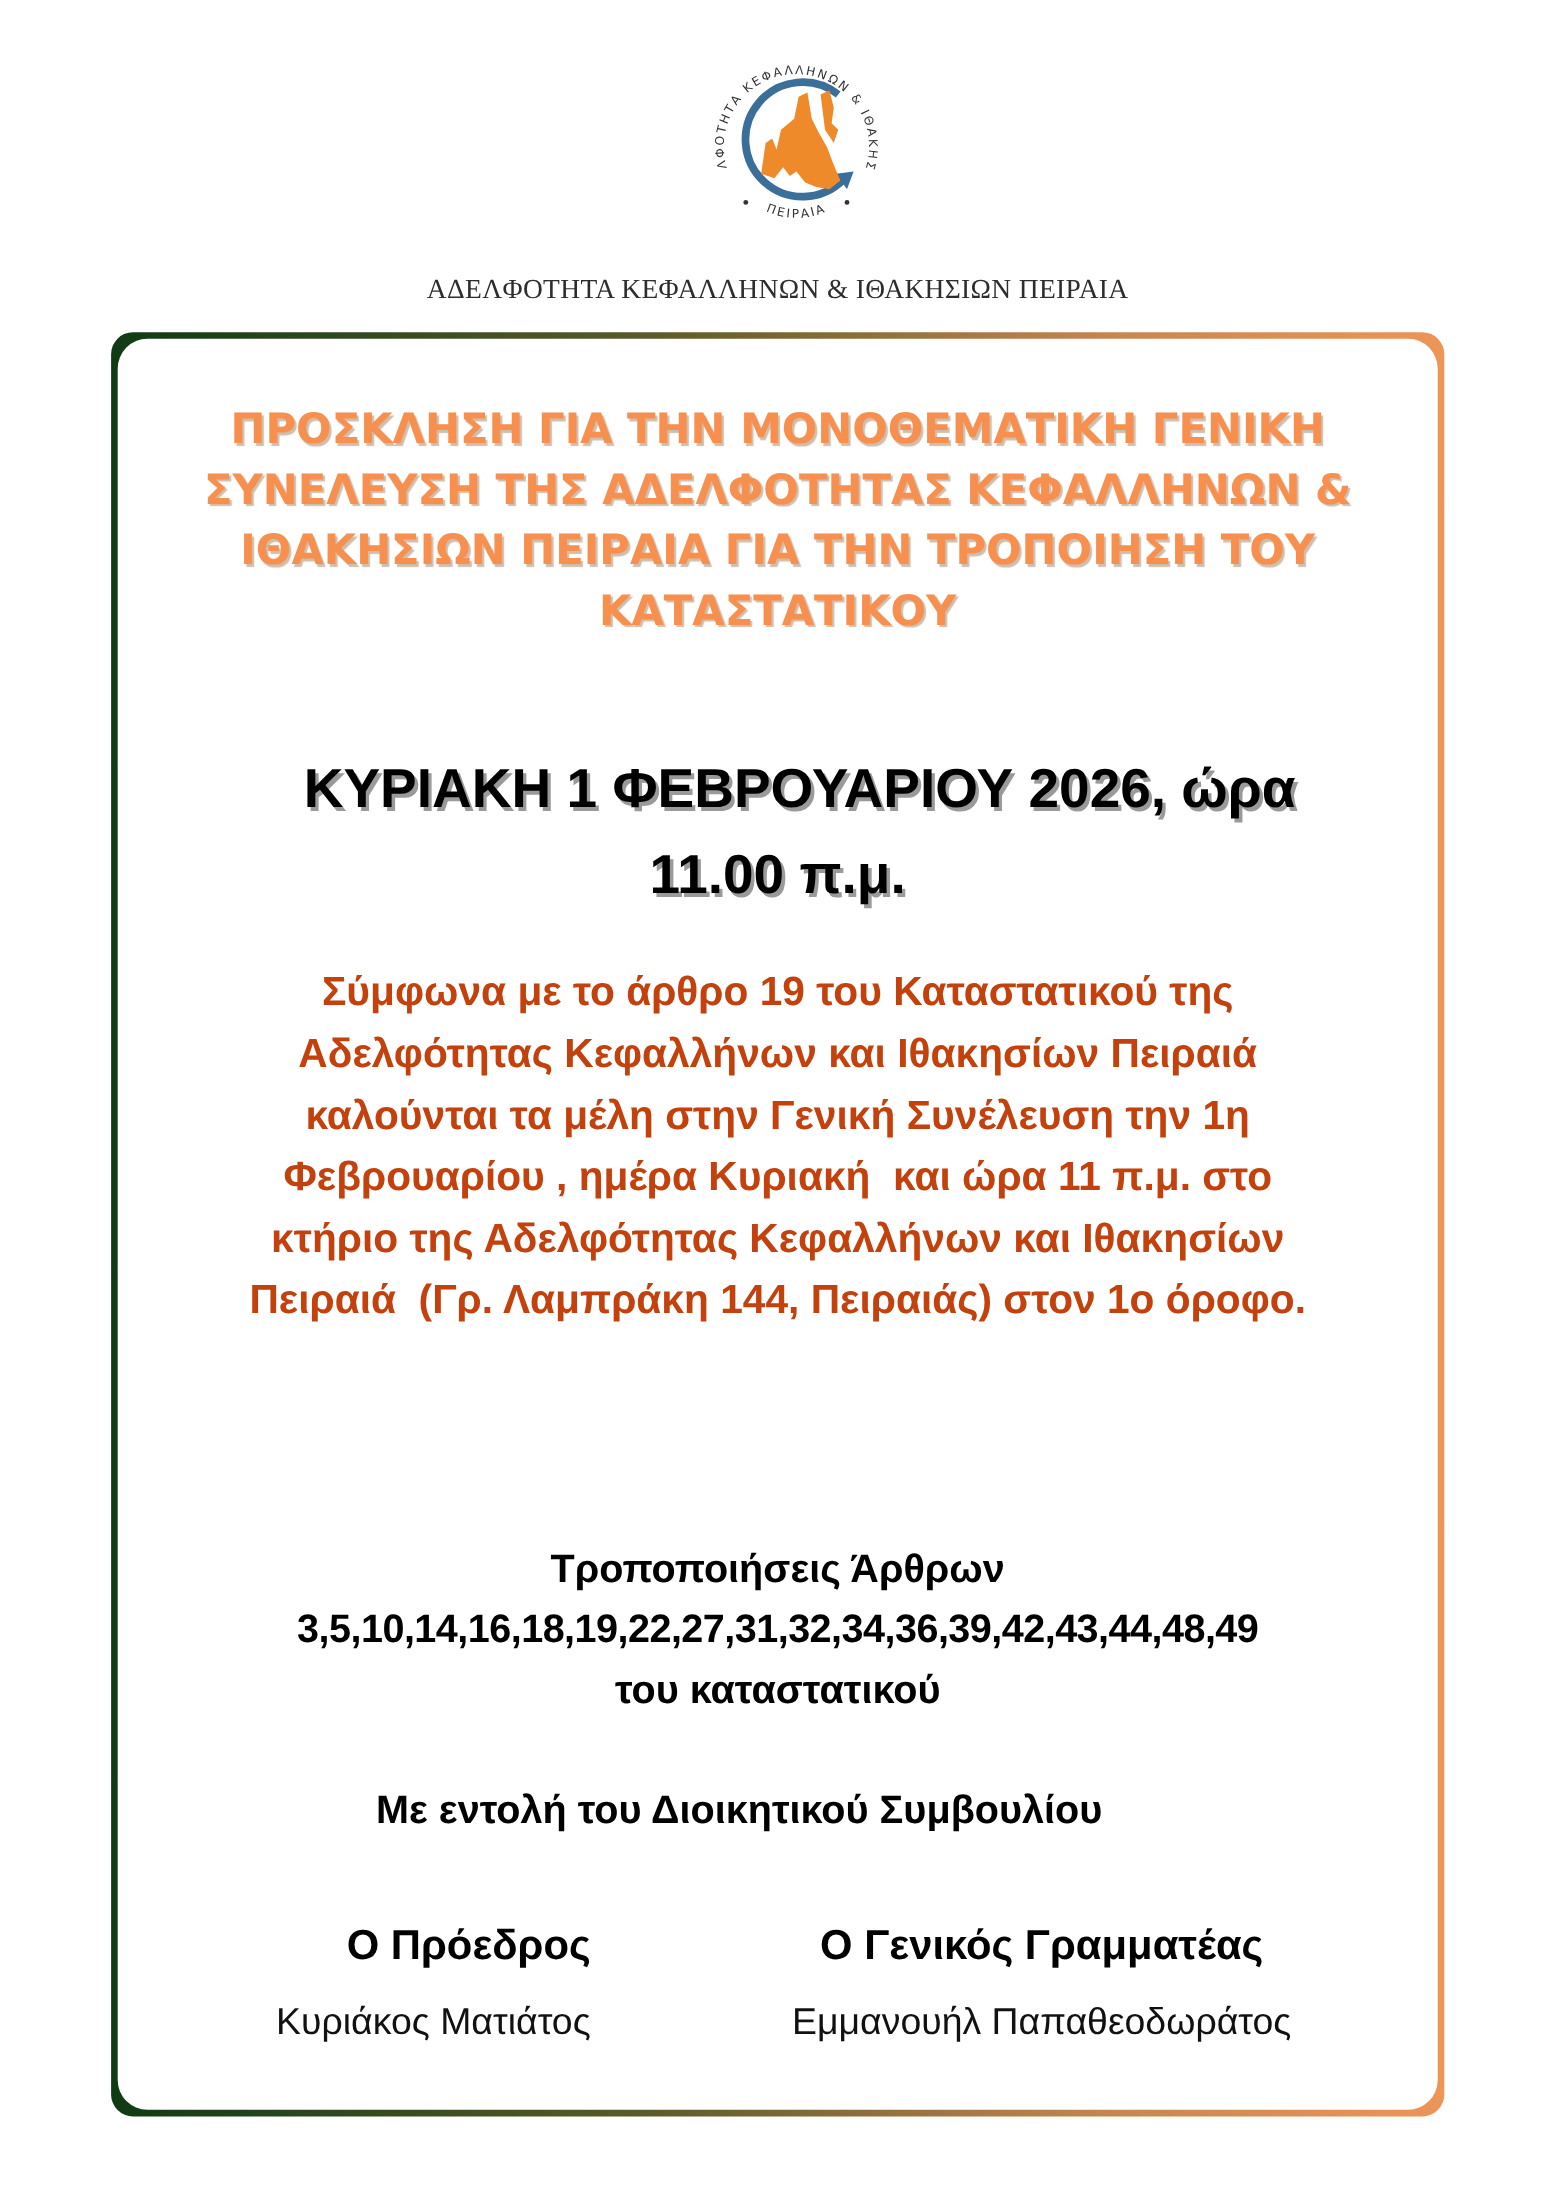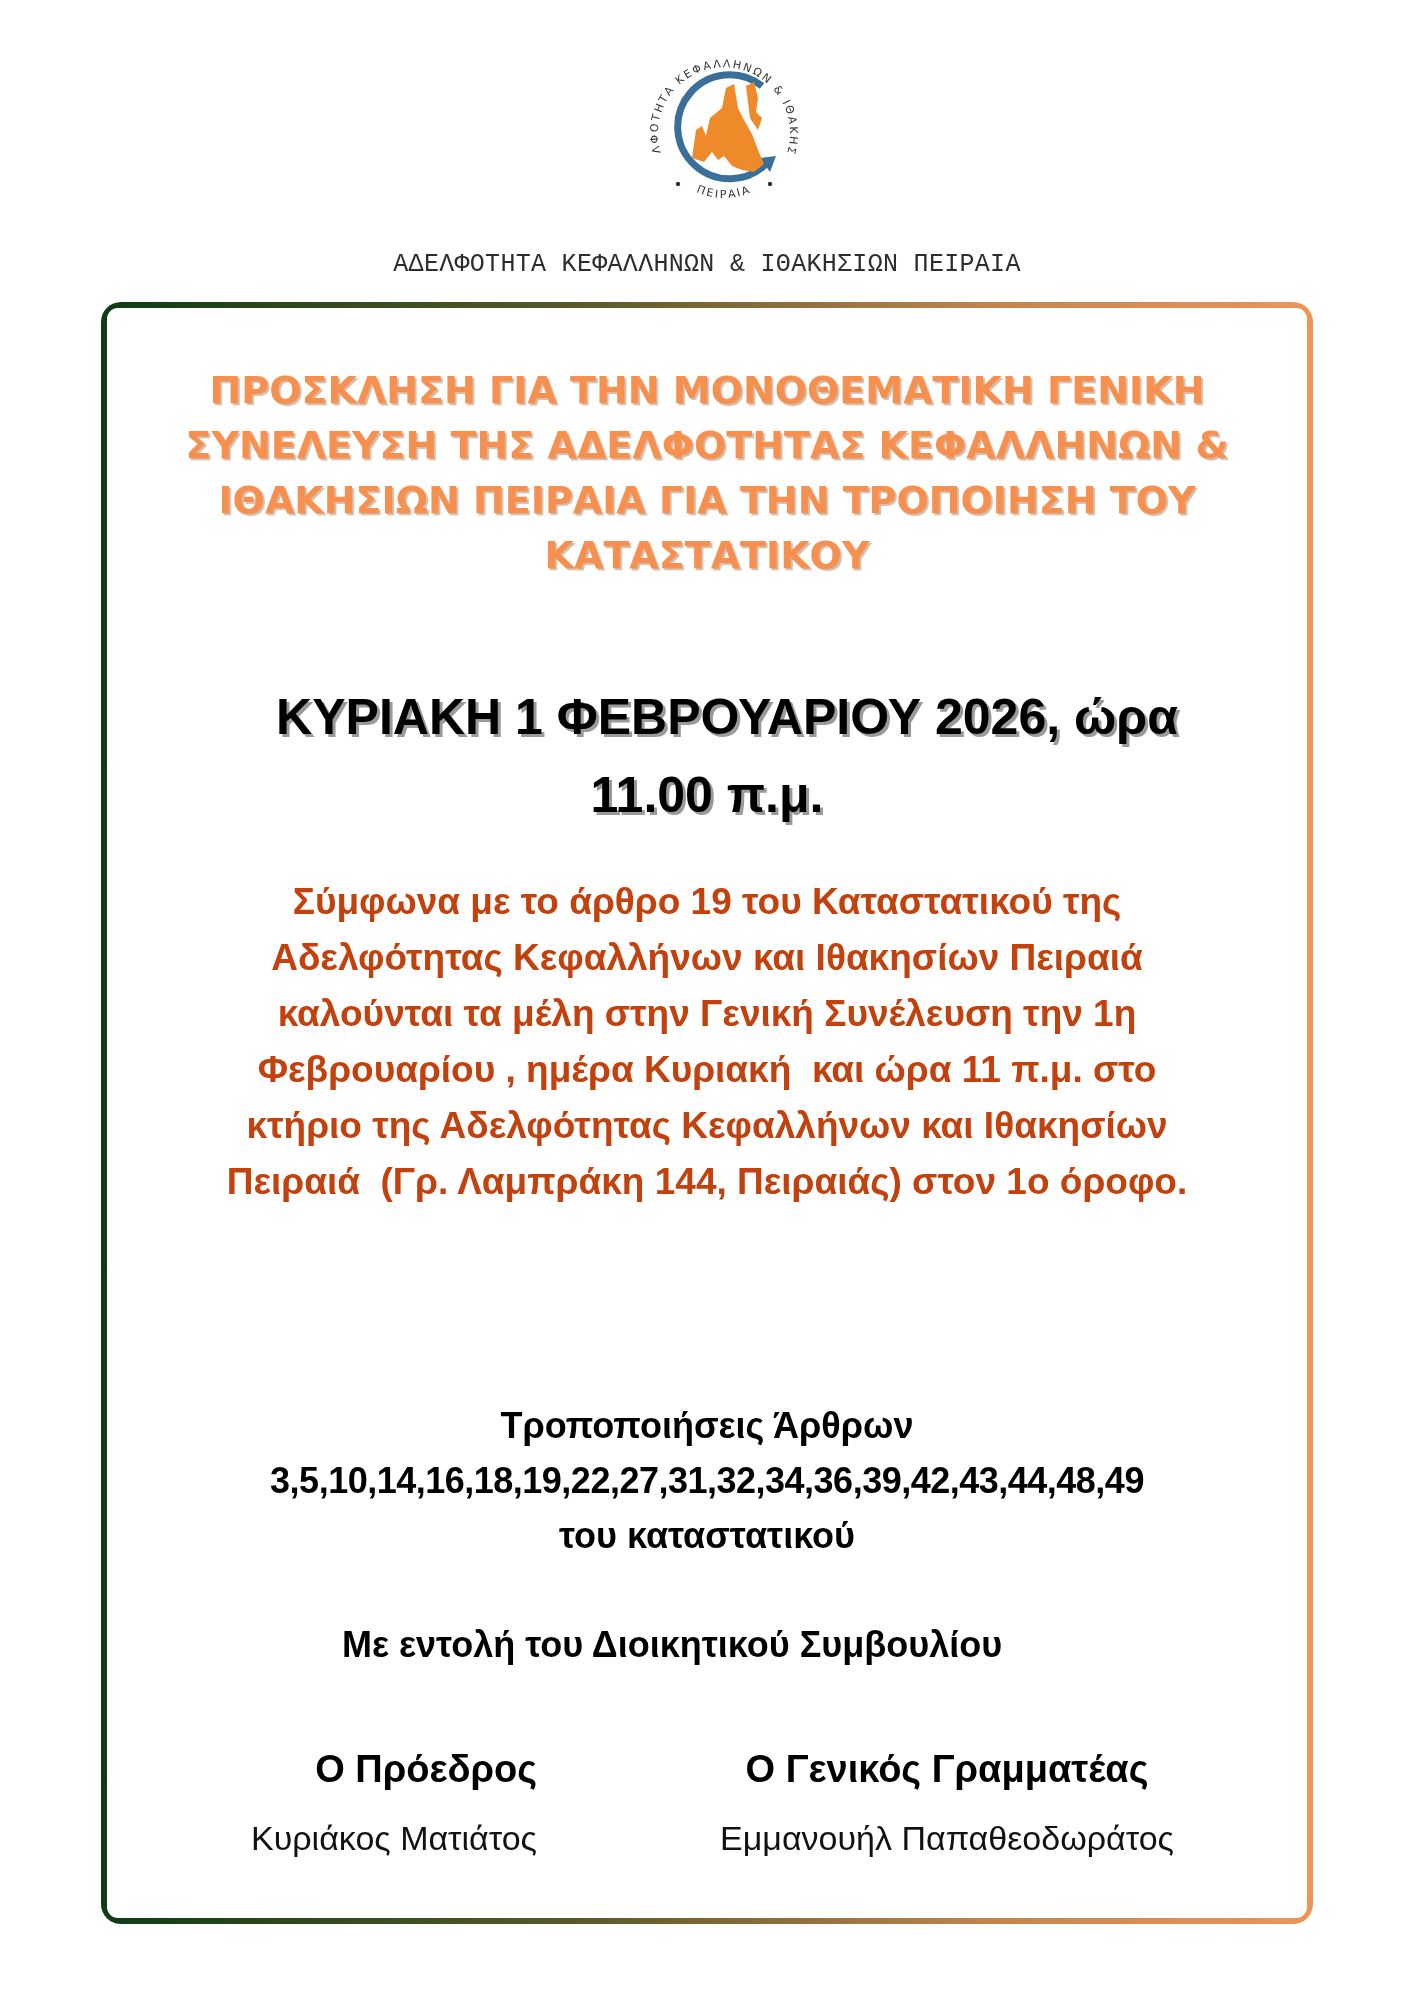--- a/index.html
+++ b/index.html
@@ -1,24 +1,24 @@
 <!DOCTYPE html>
 <html><head>
 <meta charset="utf-8">
 <style>
   html, body { margin: 0; padding: 0; background: #ffffff; }
   body { width: 1414px; height: 2000px; position: relative; overflow: hidden;
          font-family: "Liberation Sans", "DejaVu Sans", sans-serif; color: #111; }
   .logo { position: absolute; left: 634px; top: 38px; width: 180px; height: 180px; }
   .org-header { position: absolute; left: 0; width: 1414px; top: 250px; text-align: center;
-                font-family: Liberation Mono, monospace; font-size: 25px; color: #2d2d2d; letter-spacing: 0.3px; }
+                font-family: Liberation Serif, serif; font-size: 25px; color: #2d2d2d; letter-spacing: 0.3px; }
   .frame { position: absolute; left: 101px; top: 302px; width: 1212px; height: 1622px;
            border-radius: 20px; padding: 6px; box-sizing: border-box;
            background: linear-gradient(90deg, #0f3b14 0%, #5a5a2a 40%, #c78650 75%, #ee9558 100%); }
-  .frame-inner { width: 100%; height: 100%; background: #fff; border-radius: 11px; position: relative; }
+  .frame-inner { width: 100%; height: 100%; background: #fff; border-radius: 27px; position: relative; }
   .title { position: absolute; left: 0; right: 0; top: 55px; text-align: center;
            font-family: "DejaVu Sans", sans-serif; font-weight: bold; font-size: 38px; line-height: 55px;
            color: #f7904f; text-shadow: 2px 2px 1px rgba(150,110,70,0.45); }
   .title div { white-space: nowrap; }
   .date { position: absolute; left: 0; right: 0; top: 370px; text-align: center;
           font-family: "Liberation Sans", sans-serif; font-weight: bold; font-size: 50px; line-height: 78px;
           color: #000; text-shadow: 3px 3px 0 #9a9a9a; }
   .date .l1 { padding-left: 40px; }
   .body-text { position: absolute; left: 0; right: 0; top: 566px; text-align: center;
                font-family: "Liberation Sans", sans-serif; font-weight: bold; font-size: 37px; line-height: 56px; color: #c2410c; }

